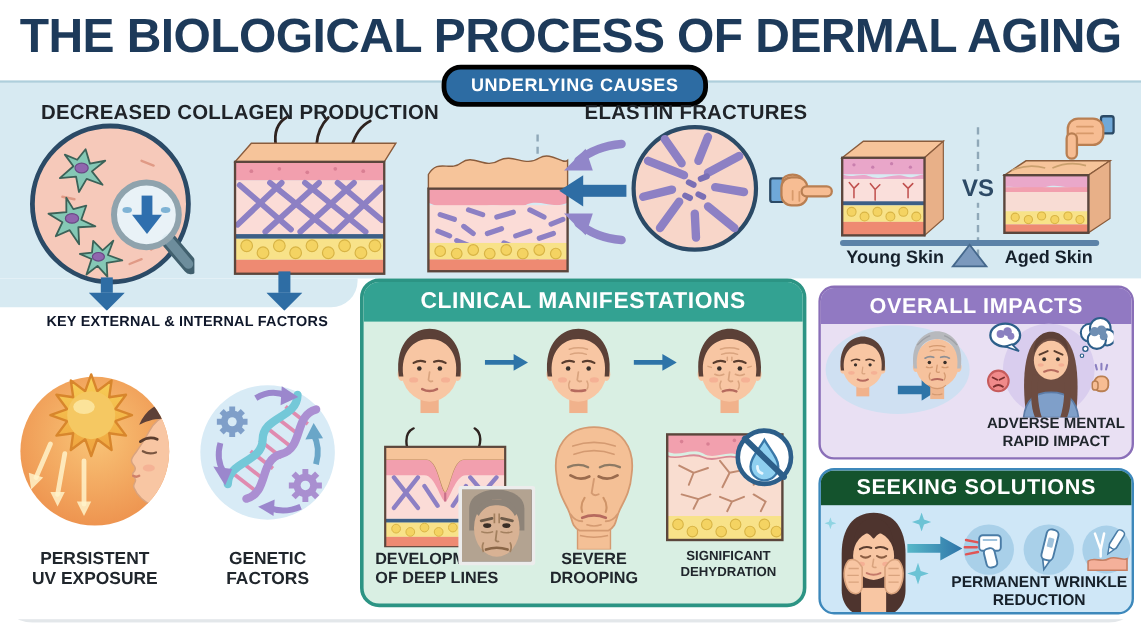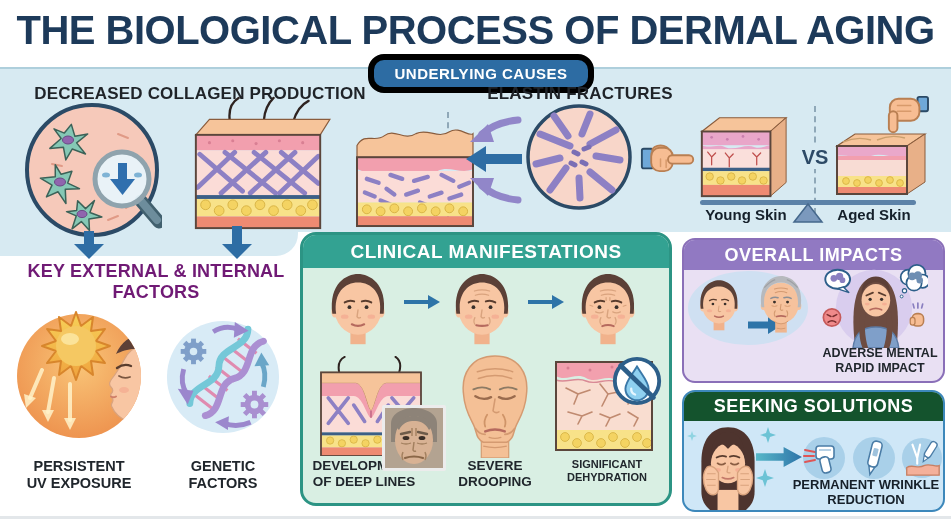--- a/index.html
+++ b/index.html
@@ -1,17 +1,17 @@
 <!DOCTYPE html>
 <html><head>
 <meta charset="utf-8">
 <style>
   html,body{margin:0;padding:0;background:#fff;}
   #page{position:relative;width:951px;height:519px;background:#ffffff;overflow:hidden;
-        font-family:"Liberation Sans","DejaVu Sans",sans-serif;}
+        font-family:"Liberation Sans","DejaVu Sans",sans-serif;border-radius:27px;}
   .abs{position:absolute;}
   .txt{font-weight:bold;color:#20262c;text-align:center;line-height:1.16;}
   .ml{white-space:pre-line;}
   .hd{font-weight:bold;color:#1f2328;text-align:center;letter-spacing:.2px;}
   .vs{font-weight:bold;color:#2d4a66;}
   .panel{position:absolute;border-radius:16px;overflow:hidden;box-sizing:border-box;}
   .phead{display:flex;align-items:center;justify-content:center;color:#ffffff;
          font-weight:bold;letter-spacing:.5px;}
   .dash-v{border-left:2px dashed #8fa8b8;width:0;}
   svg{display:block;}
@@ -59,21 +59,21 @@
     </defs>
   </svg>
 
   <div class="abs" style="left:0;top:69;top:69px;width:951px;height:163px;background:#d7eaf2;"></div>
   <div class="abs" style="left:0;top:232px;width:298px;height:24px;background:#d7eaf2;border-bottom-right-radius:22px;"></div>
   <div class="abs" style="left:0;top:67px;width:951px;height:2px;background:#aecfdc;"></div>
 
   <div class="abs" style="left:0;top:8px;width:951px;text-align:center;font-size:40px;font-weight:bold;
               letter-spacing:-0.5px;color:#1d3a5a;white-space:nowrap;">THE BIOLOGICAL PROCESS OF DERMAL AGING</div>
 
-  <div class="abs phead" style="left:368px;top:54px;width:214px;height:27px;background:#2d6ca3;border:6px solid #000000;
+  <div class="abs phead" style="left:368px;top:54px;width:214px;height:27px;background:#2d6ca3;border:4px solid #000000;
               border-radius:16px;font-size:15px;">UNDERLYING CAUSES</div>
 
   <div class="abs hd" style="left:30px;top:84px;width:340px;font-size:17px;">DECREASED COLLAGEN PRODUCTION</div>
 
   <div class="abs" style="left:22px;top:100px;">
     <svg width="140" height="140" viewBox="0 0 140 140">
       <circle cx="70" cy="70" r="65" fill="#f6c9ba" stroke="#2b4a66" stroke-width="4"></circle>
       <g stroke="#e09a86" stroke-width="2" stroke-linecap="round">
         <path d="M96,34 L106,38 M30,64 L40,66 M86,120 L96,116 M104,108 L112,102"></path>
       </g>
@@ -278,21 +278,21 @@
         <polygon points="0,13 30,13 15,28" fill="#2e6da4"></polygon>
     </svg>
   </div>
   <div class="abs" style="left:222px;top:226px;">
     <svg width="30" height="33" viewBox="0 0 30 33">
       <rect x="10" y="0" width="10" height="18" fill="#2e6da4"></rect>
         <polygon points="0,18 30,18 15,33" fill="#2e6da4"></polygon>
     </svg>
   </div>
 
-  <div class="abs hd" style="left:8px;top:261px;width:296px;font-size:18px;color:#701a75;">KEY EXTERNAL &amp; INTERNAL FACTORS</div>
+  <div class="abs hd" style="left:8px;top:261px;width:296px;font-size:12px;color:#0f172a;">KEY EXTERNAL &amp; INTERNAL FACTORS</div>
 
   <div class="abs" style="left:12px;top:306px;">
     <svg width="134" height="134" viewBox="0 0 134 134">
       <clipPath id="uvclip">
           <circle cx="67" cy="70" r="62"></circle>
         </clipPath>
       <circle cx="67" cy="70" r="62" fill="url(#gOr)"></circle>
       <g clip-path="url(#uvclip)">
         <g stroke="#fff3c9" stroke-width="4" stroke-linecap="round" opacity=".85">
           <path d="M42,72 L36,106"></path>

